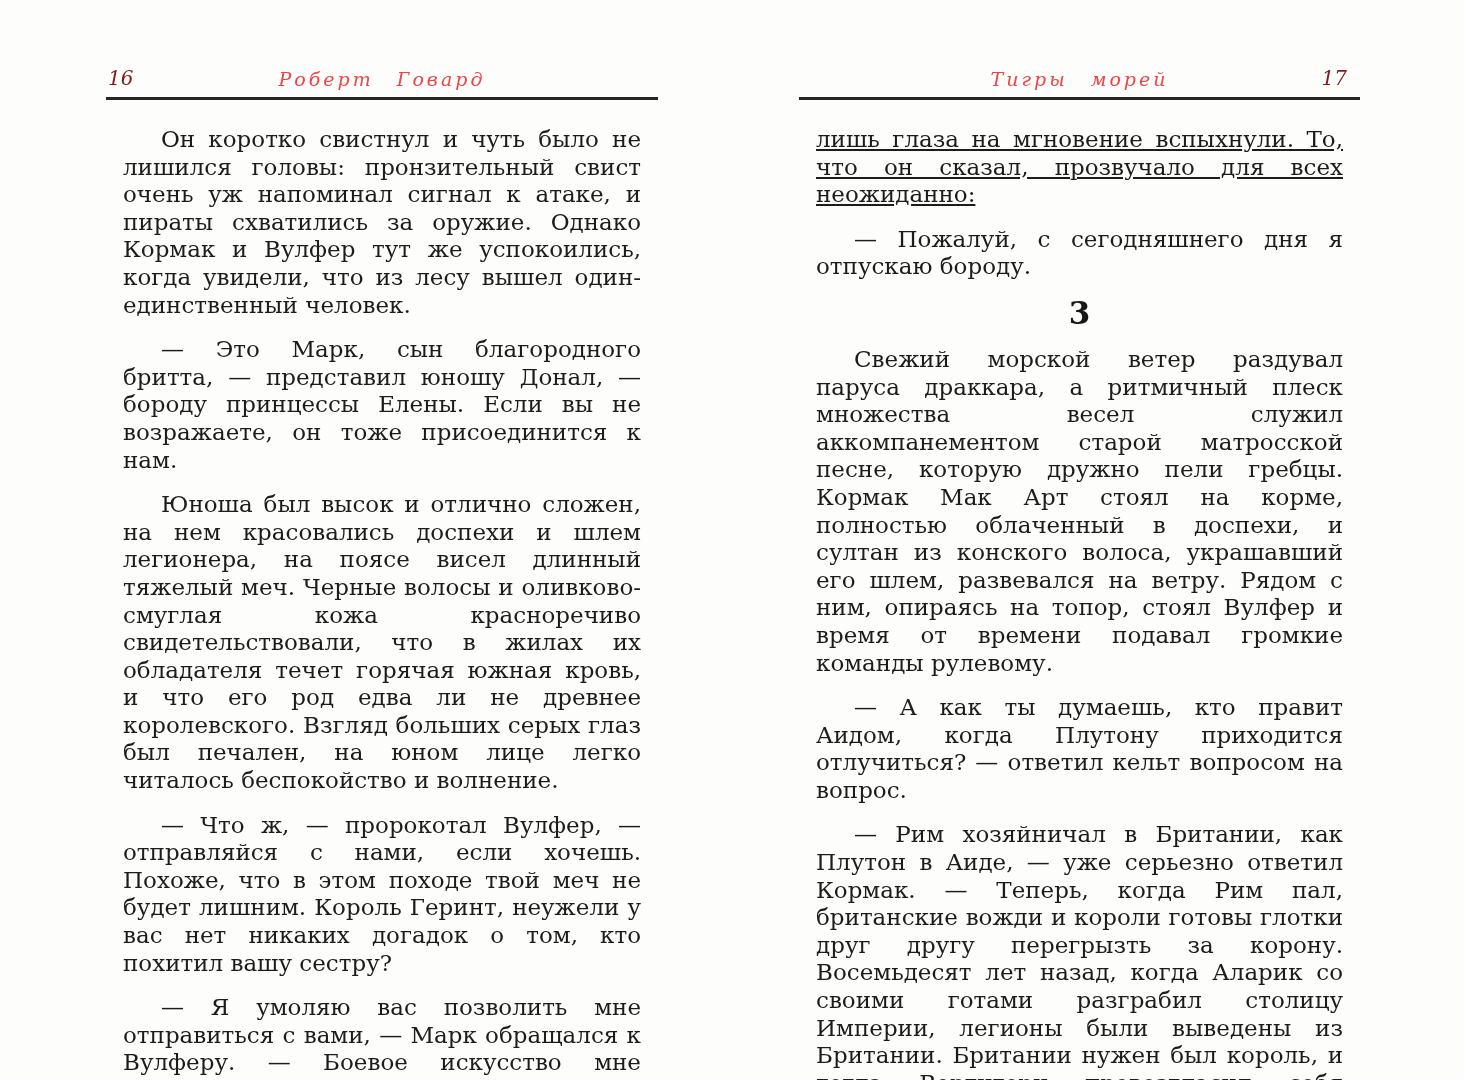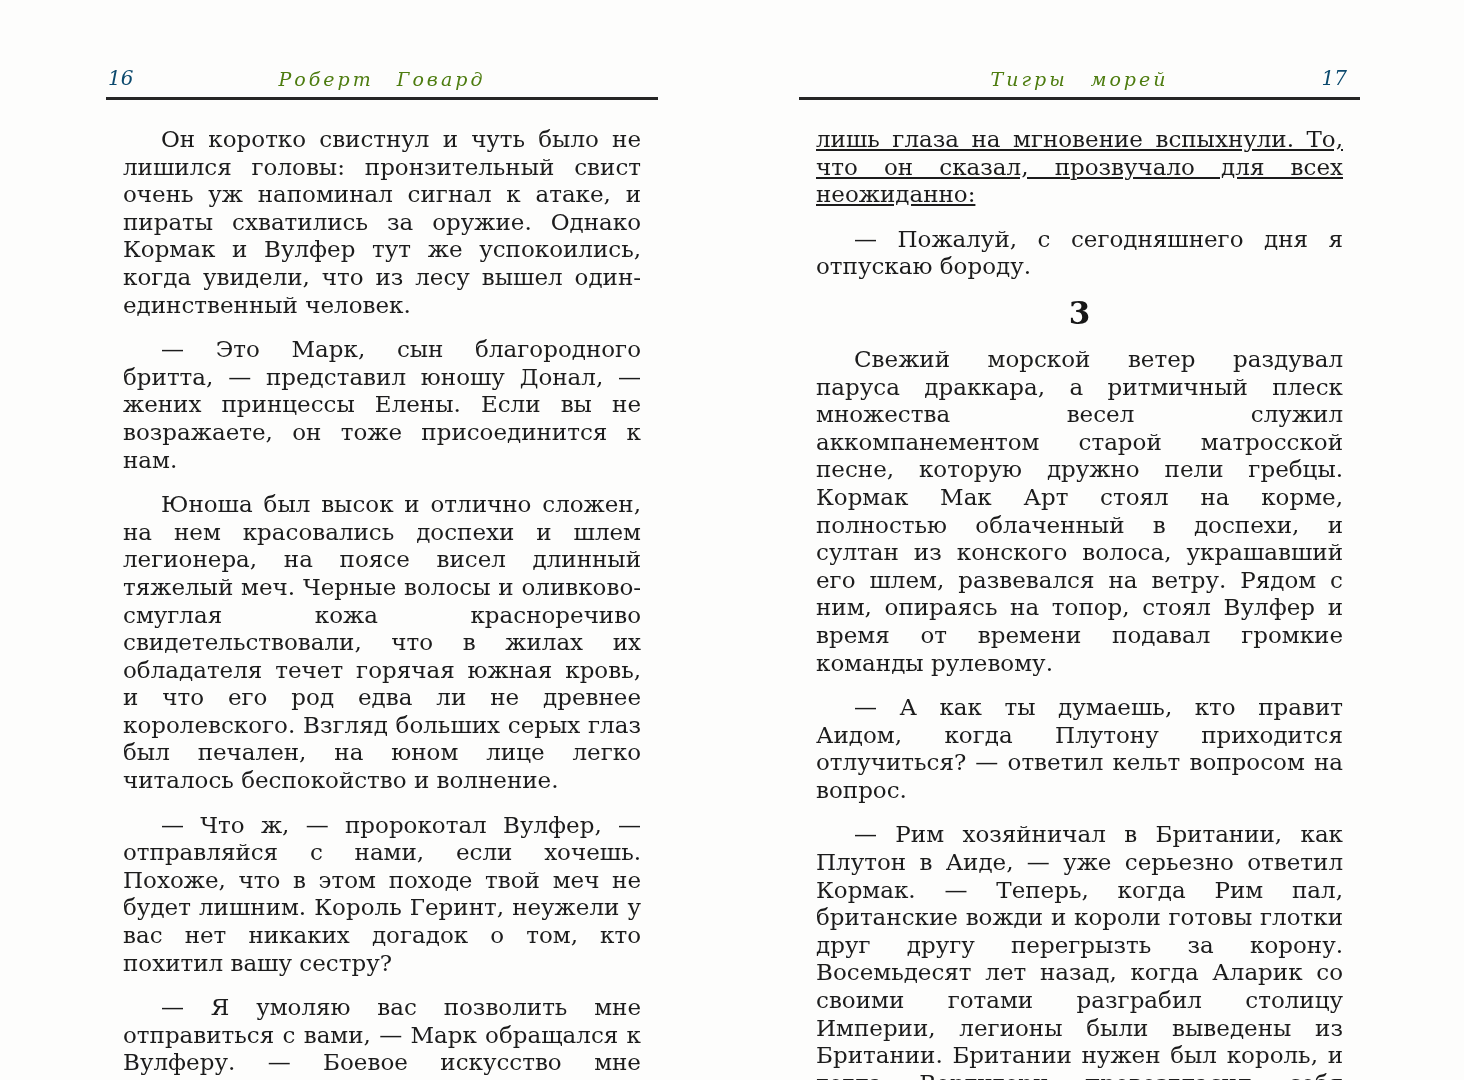--- a/index.html
+++ b/index.html
@@ -35,29 +35,29 @@
   .running-title {
     position: absolute;
     bottom: 7px;
     left: 0;
     right: 0;
     text-align: center;
     font-style: italic;
     font-size: 19px;
     letter-spacing: 3px;
     word-spacing: 14px;
-    color: #4d7c0f;
+    color: #ef4444;
     white-space: nowrap;
   }
   .folio {
     position: absolute;
     bottom: 7px;
     font-style: italic;
     font-size: 20px;
-    color: #0c4a6e;
+    color: #7f1d1d;
   }
   .folio-left  { left: 2px; }
   .folio-right { right: 13px; }
 
   .page-body {
     position: absolute;
     top: 109px;
     left: 0;
     right: 0;
     font-size: 23px;
@@ -89,21 +89,21 @@
 
 <div id="scan">
 
   <div class="page page-left">
     <div class="running-head">
       <span class="folio folio-left">16</span>
       <span class="running-title">Роберт Говард</span>
     </div>
     <div class="page-body">
       <p>Он коротко свистнул и чуть было не лишился головы: пронзительный свист очень уж напоминал сигнал к атаке, и пираты схватились за оружие. Однако Кормак и Вулфер тут же успокоились, когда увидели, что из лесу вышел один-единственный человек.</p>
-      <p>— Это Марк, сын благородного бритта, — представил юношу Донал, — жених принцессы Елены. Если вы не возражаете, он тоже присоединится к нам.</p>
+      <p>— Это Марк, сын благородного бритта, — представил юношу Донал, — бороду принцессы Елены. Если вы не возражаете, он тоже присоединится к нам.</p>
       <p>Юноша был высок и отлично сложен, на нем красовались доспехи и шлем легионера, на поясе висел длинный тяжелый меч. Черные волосы и оливково-смуглая кожа красноречиво свидетельствовали, что в жилах их обладателя течет горячая южная кровь, и что его род едва ли не древнее королевского. Взгляд больших серых глаз был печален, на юном лице легко читалось беспокойство и волнение.</p>
       <p>— Что ж, — пророкотал Вулфер, — отправляйся с нами, если хочешь. Похоже, что в этом походе твой меч не будет лишним. Король Геринт, неужели у вас нет никаких догадок о том, кто похитил вашу сестру?</p>
       <p>— Я умоляю вас позволить мне отправиться с вами, — Марк обращался к Вулферу. — Боевое искусство мне знакомо, а сидеть дома, не зная ничего о судьбе моей возлюбленной невесты, и ждать вестей от вас для меня было бы хуже смерти.</p>
       <p>— Никаких. В лесу мы нашли единственный маленький след возможных похитителей. Вот это.</p>
 
     </div>
   </div>
 
   <div class="page page-right">
     <div class="running-head">

